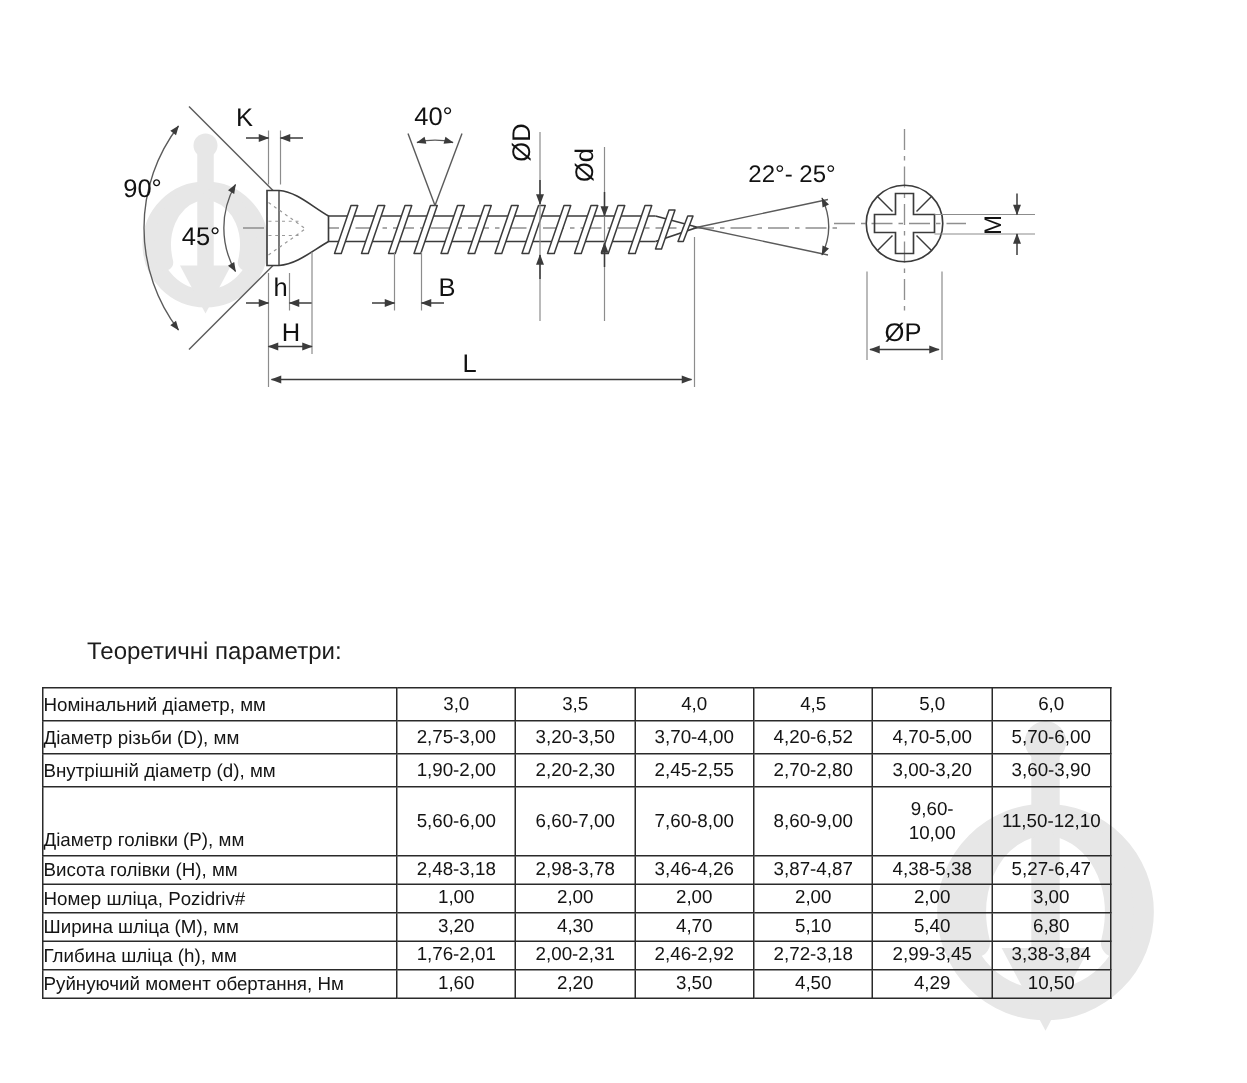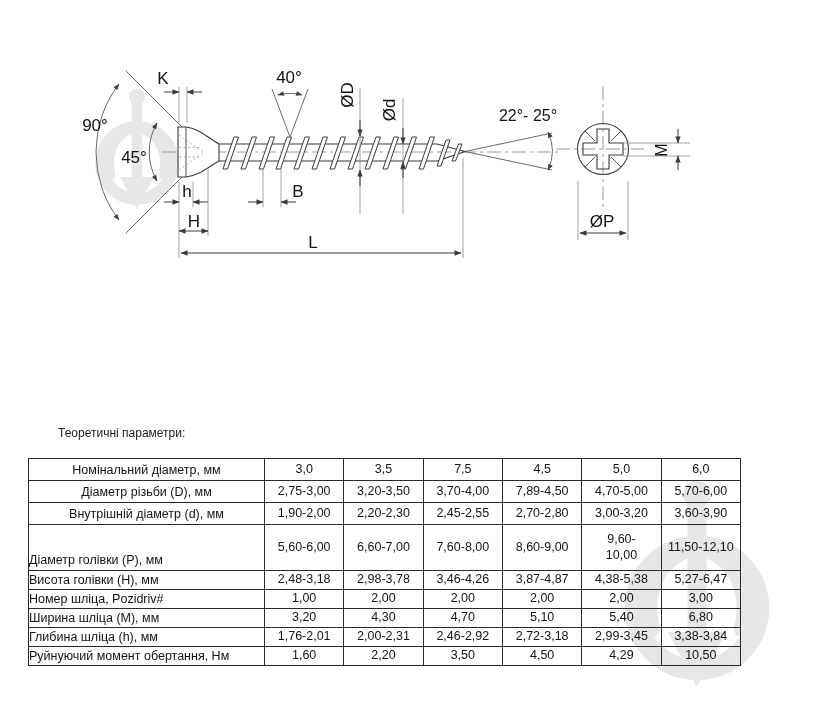--- a/index.html
+++ b/index.html
@@ -1,28 +1,28 @@
 <!DOCTYPE html>
 <html><head>
 <meta charset="utf-8">
 <style>
   html,body{margin:0;padding:0;background:#fff;}
   .page{position:relative;width:831px;height:722px;background:#ffffff;overflow:hidden;
         font-family:"Liberation Sans",sans-serif;color:#1f1f1f;}
   .layer{position:absolute;left:0;top:0;}
   #wm-layer{z-index:0;}
   #draw-layer{z-index:1;}
-  .title{position:absolute;left:58px;top:426px;z-index:2;font-size:12px;color:#1c1c1c;}
+  .title{position:absolute;left:58px;top:426px;z-index:2;font-size:16px;color:#1c1c1c;}
   table.spec{position:absolute;left:28px;top:458px;z-index:2;width:713px;
              border-collapse:collapse;table-layout:fixed;background:transparent;}
   table.spec td{border:1px solid #2a2a2a;font-size:12.5px;color:#141414;
                 padding:0;vertical-align:middle;background:transparent;}
   td.lbl{width:235px;text-align:left;padding-left:7px;}
   td.val{text-align:center;white-space:pre-line;line-height:1.25;}
-  tr.h22 td{height:21px;text-align:center;}
+  tr.h22 td{height:21px;}
   tr.h43 td{height:42px;}
   tr.h19 td{height:18px;}
   tr.h43 td.lbl{vertical-align:bottom;padding-bottom:3px;margin-left:16px;}
   svg text{font-family:"Liberation Sans",sans-serif;fill:#121212;}
 </style>
 </head>
 <body>
 
 <div class="page">
 
@@ -181,31 +181,31 @@
   </svg>
 
   <div class="title">Теоретичні параметри:</div>
 
   <table class="spec">
     <tbody>
       <tr class="h22">
         <td class="lbl">Номінальний діаметр, мм</td>
         <td class="val">3,0</td>
         <td class="val">3,5</td>
-        <td class="val">7,5</td>
+        <td class="val">4,0</td>
         <td class="val">4,5</td>
         <td class="val">5,0</td>
         <td class="val">6,0</td>
       </tr>
       <tr class="h22">
         <td class="lbl">Діаметр різьби (D), мм</td>
         <td class="val">2,75-3,00</td>
         <td class="val">3,20-3,50</td>
         <td class="val">3,70-4,00</td>
-        <td class="val">7,89-4,50</td>
+        <td class="val">4,20-6,52</td>
         <td class="val">4,70-5,00</td>
         <td class="val">5,70-6,00</td>
       </tr>
       <tr class="h22">
         <td class="lbl">Внутрішній діаметр (d), мм</td>
         <td class="val">1,90-2,00</td>
         <td class="val">2,20-2,30</td>
         <td class="val">2,45-2,55</td>
         <td class="val">2,70-2,80</td>
         <td class="val">3,00-3,20</td>

